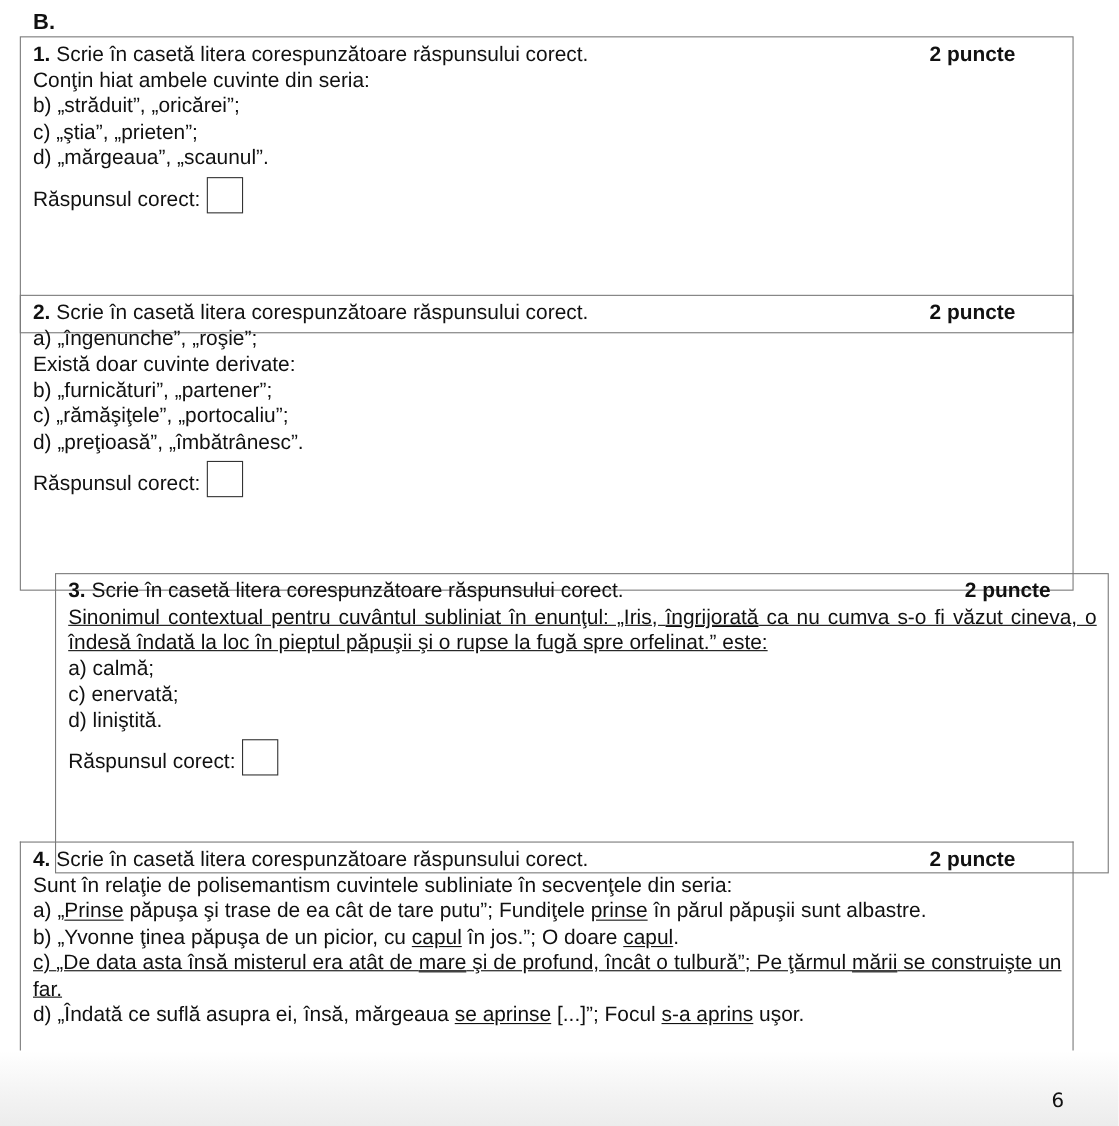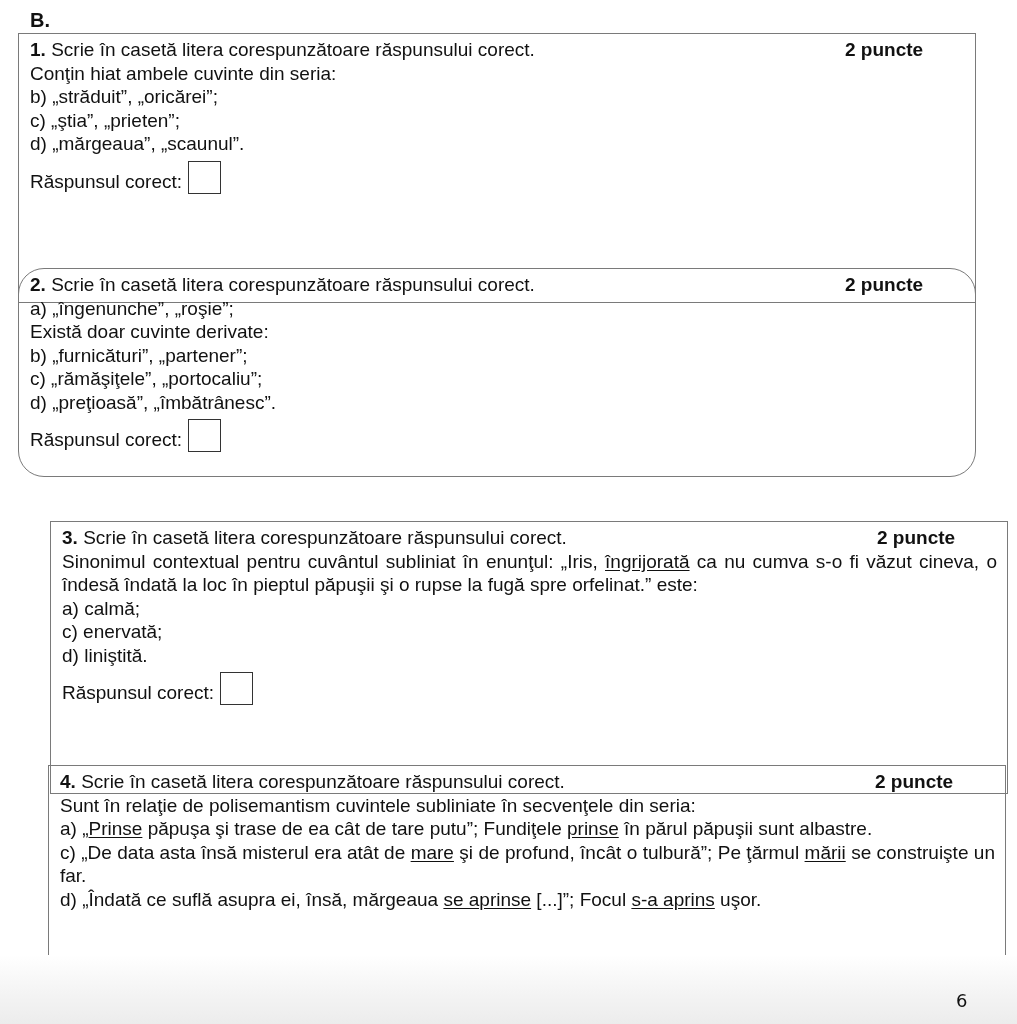--- a/index.html
+++ b/index.html
@@ -14,25 +14,25 @@
       position: absolute; left: 30px; top: 9px;
       font-weight: bold; font-size: 20px; line-height: 22px;
     }
     .qbox {
       position: absolute; left: 18px; width: 958px;
       border: 1.5px solid #7a7a7a;
       box-sizing: border-box;
       padding: 4px 10px 0 11px;
     }
     #q1 { top: 33px; height: 270px; }
-    #q2 { top: 268px; height: 209px; border-radius: 26px; }
+    #q2 { top: 268px; height: 269px; }
     #q3 { top: 521px; height: 273px; margin-left: 32px; }
-    #q4 { top: 765px; height: 260px; border-bottom: none; margin-left: 30px; }
+    #q4 { top: 765px; height: 260px; border-bottom: none; }
     .line { line-height: 23.5px; white-space: nowrap; position: relative; }
-    .line.wrap { white-space: normal; text-align: justify; text-align-last: left; }
+    .line.wrap { white-space: normal; text-align: justify; text-align-last: left; text-decoration: underline; }
     .head .num { font-weight: bold; }
     .head .pts { position: absolute; left: 815px; top: 0; font-weight: bold; }
     .answer-row { margin-top: 5px; line-height: 28px; display: flex; align-items: flex-end; }
     .answer-box {
       display: inline-block; width: 33px; height: 33px;
       border: 1.5px solid #333; box-sizing: border-box; margin-left: 6px; margin-bottom: 2px;
       background: #fff;
     }
     u { text-decoration: underline; text-underline-offset: 2px; }
     .bottom-fade {
@@ -95,18 +95,19 @@
   </div>
 </div>
 
 <div class="qbox" id="q4">
   <div class="line head">
     <span class="num">4.</span><span> Scrie în casetă litera corespunzătoare răspunsului corect.</span>
     <span class="pts">2 puncte</span>
   </div>
   <div class="line">Sunt în relaţie de polisemantism cuvintele subliniate în secvenţele din seria:</div>
   <div class="line"><span>a) </span><span>„</span><u>Prinse</u><span> păpuşa şi trase de ea cât de tare putu”; Fundiţele </span><u>prinse</u><span> în părul păpuşii sunt albastre.</span></div>
+  <div class="line"><span>b) </span><span>„Yvonne ţinea păpuşa de un picior, cu </span><u>capul</u><span> în jos.”; O doare </span><u>capul</u><span>.</span></div>
   <div class="line wrap"><span>c) </span><span>„De data asta însă misterul era atât de </span><u>mare</u><span> şi de profund, încât o tulbură”; Pe ţărmul </span><u>mării</u><span> se construişte un far.</span></div>
   <div class="line"><span>d) </span><span>„Îndată ce suflă asupra ei, însă, mărgeaua </span><u>se aprinse</u><span> [...]”; Focul </span><u>s-a aprins</u><span> uşor.</span></div>
 </div>
 
 <div class="bottom-fade"></div>
 <div class="page-num">6</div>
 
 </body></html>

